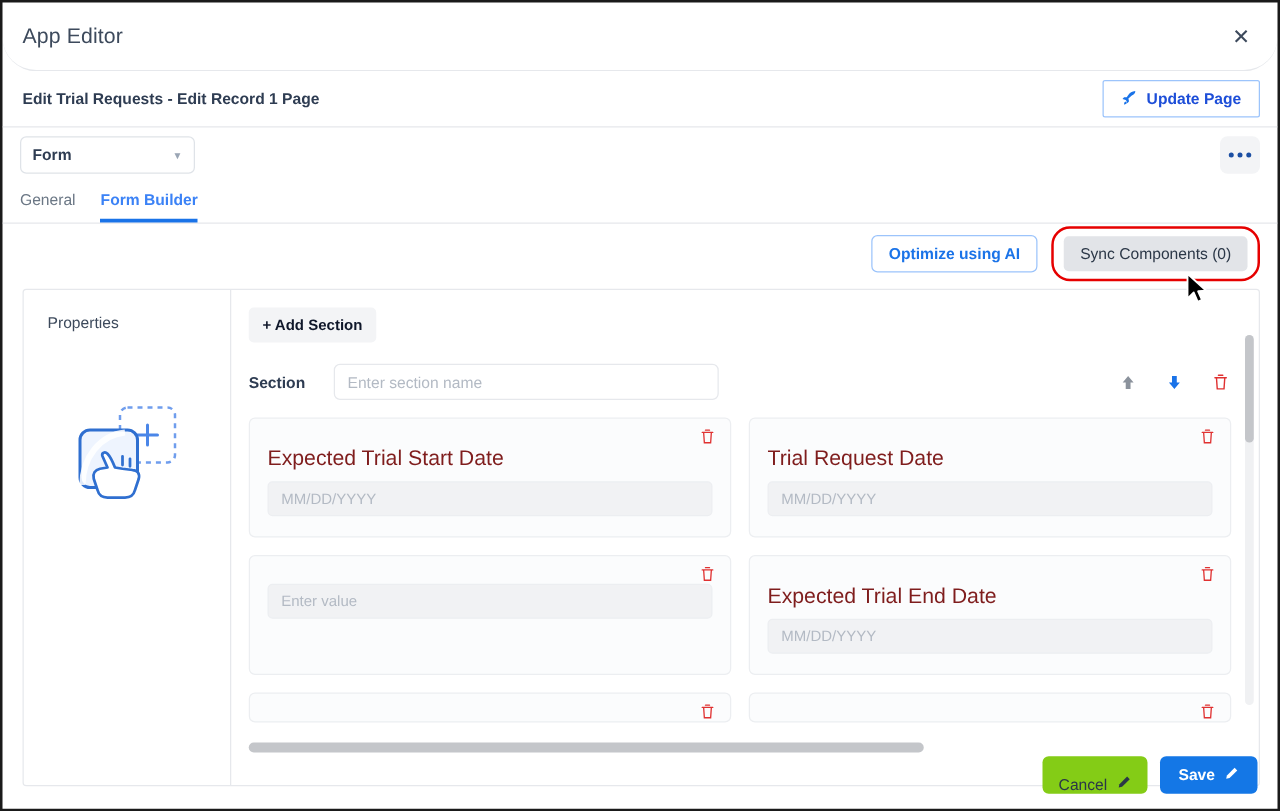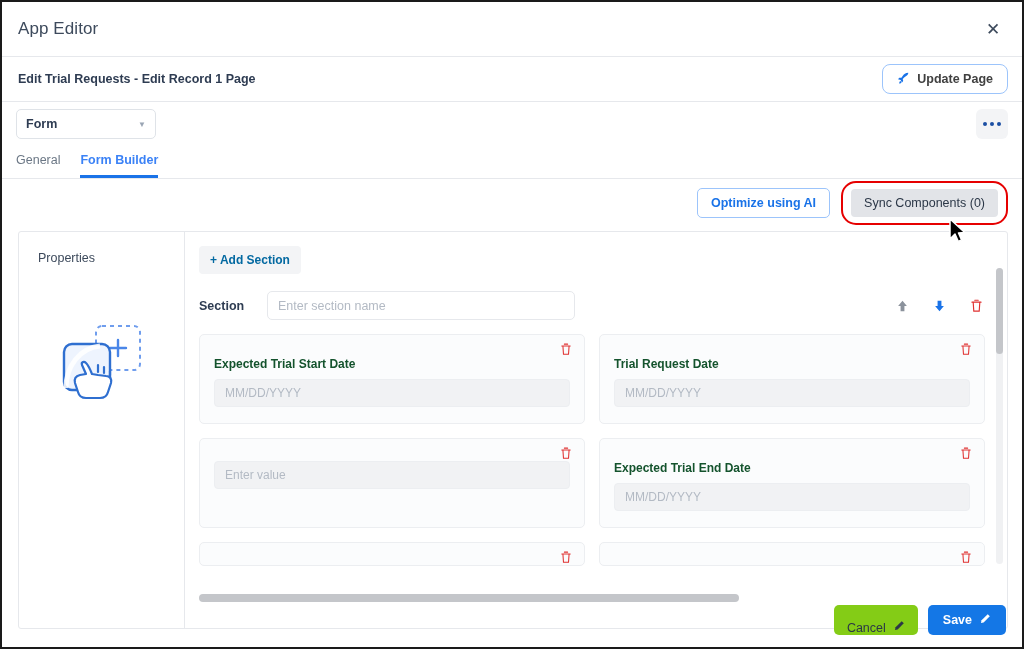--- a/index.html
+++ b/index.html
@@ -15,21 +15,21 @@
     background: #ffffff;
     border: 2px solid #1a1a1a;
     overflow: hidden;
   }
 
   
   .titlebar {
     position: relative;
     height: 55px;
     border-bottom: 1px solid #e6e8ec;
-    display: flex; align-items: center;
+    display: flex; align-items: center; border-radius: 27px;
   }
   .app-title {
     margin-left: 16px;
     font-size: 17px;
     color: #3d4a5c;
     letter-spacing: .1px;
   }
   .close-btn {
     position: absolute; right: 14px; top: 50%;
     transform: translateY(-50%);
@@ -53,23 +53,23 @@
     font-weight: bold;
     color: #2e3c52;
   }
   .update-page-btn {
     position: absolute; right: 14px; top: 50%;
     transform: translateY(-50%);
     height: 30px;
     padding: 0 14px;
     display: flex; align-items: center; gap: 7px;
     border: 1px solid #9cc4fb;
-    border-radius: 8px;
+    border-radius: 2px;
     background: #ffffff;
-    color: #404040;
+    color: #1d4ed8;
     font-size: 12.5px; font-weight: bold;
     cursor: pointer;
     font-family: "Liberation Sans", sans-serif;
   }
   .rocket { font-size: 12px; line-height: 1; transform: rotate(-5deg); }
 
   
   .selector-row {
     position: relative;
     height: 44px;
@@ -187,21 +187,21 @@
 
   .builder-panel {
     flex: 1;
     position: relative;
     padding: 14px 0 0 14px;
     overflow: hidden;
   }
   .add-section-btn {
     height: 28px; padding: 0 11px;
     background: #f3f4f6; border: none; border-radius: 4px;
-    font-size: 12px; font-weight: bold; color: #0369a1;
+    font-size: 12px; font-weight: bold; color: #0f172a;
     cursor: pointer; display: inline-flex; align-items: center; gap: 4px;
     font-family: "Liberation Sans", sans-serif;
   }
 
   .section-block { margin-top: 17px; position: relative; padding-right: 18px; }
   .section-head {
     display: flex; align-items: center;
     position: relative;
   }
   .section-label {
@@ -239,22 +239,22 @@
     border: 1px solid #eceef1;
     border-radius: 5px;
     background: #fbfcfd;
     padding: 22px 14px 16px 14px;
     min-height: 82px;
   }
   .field-card .trash-top {
     position: absolute; right: 12px; top: 8px;
   }
   .field-label {
-    font-size: 12px; font-weight: bold;
-    color: #14532d; margin-bottom: 8px;
+    font-size: 17px; font-weight: normal;
+    color: #7f1d1d; margin-bottom: 8px;
   }
   .field-input {
     width: 100%; height: 28px;
     background: #f1f2f4;
     border: 1px solid #eceef1;
     border-radius: 4px;
     padding: 0 10px;
     font-size: 12px; color: #2b3a50;
     font-family: "Liberation Sans", sans-serif;
     outline: none;

